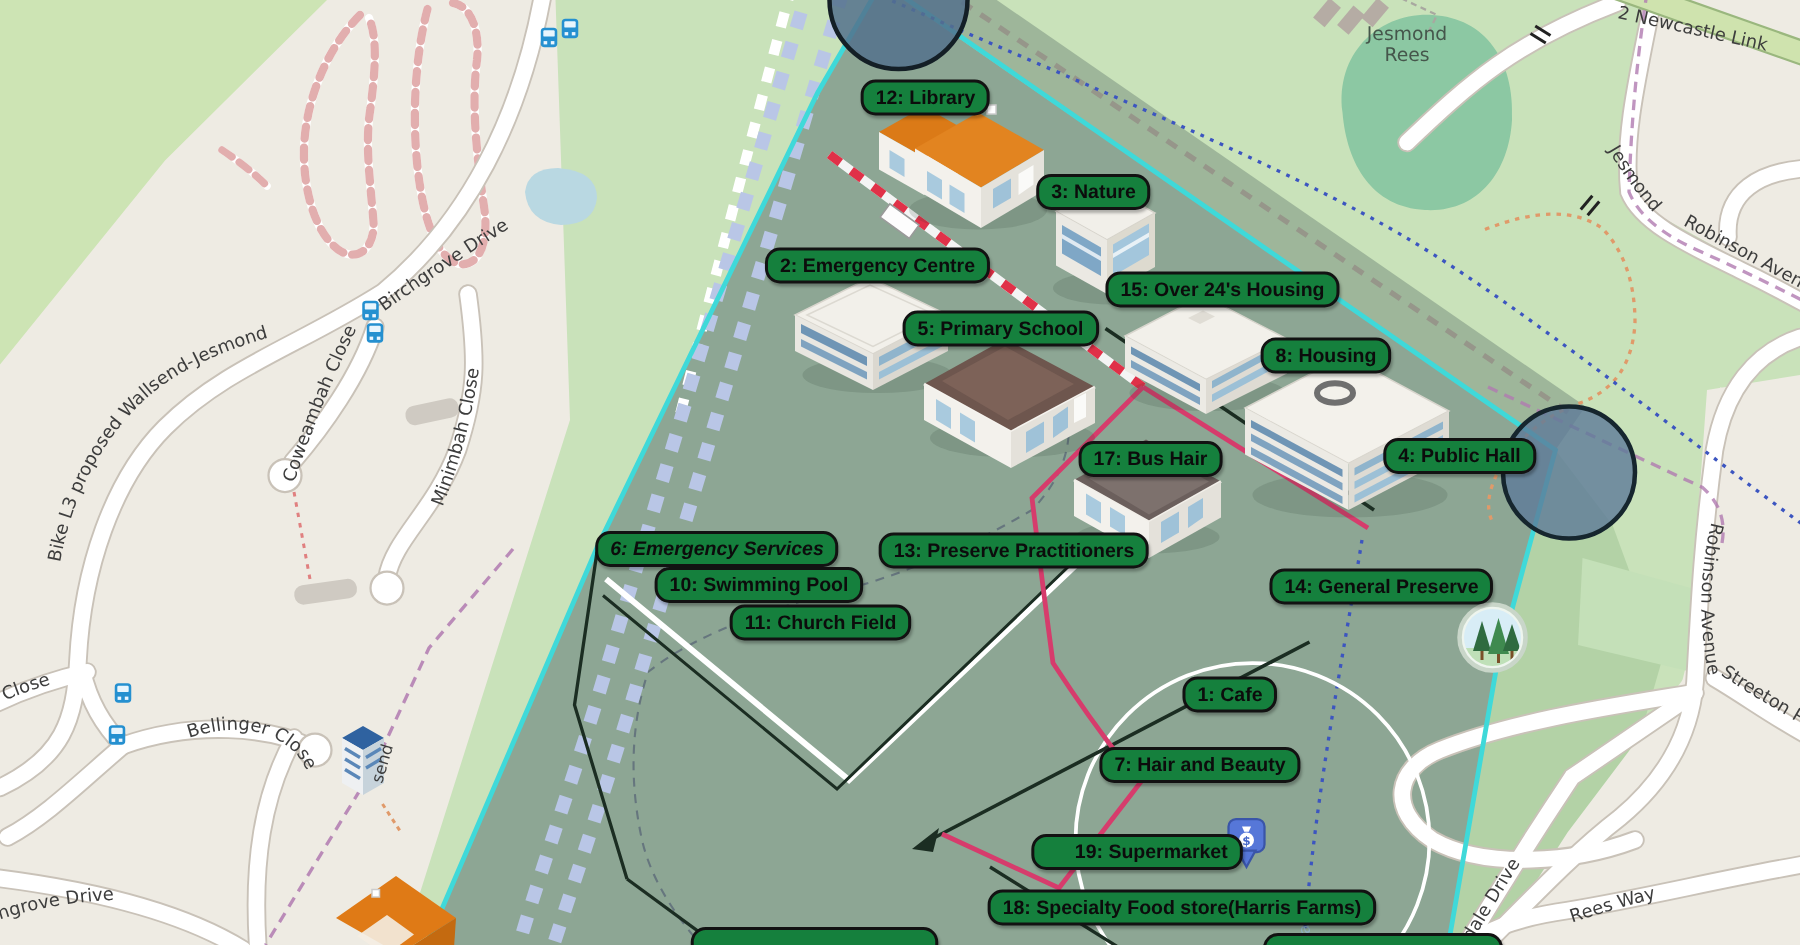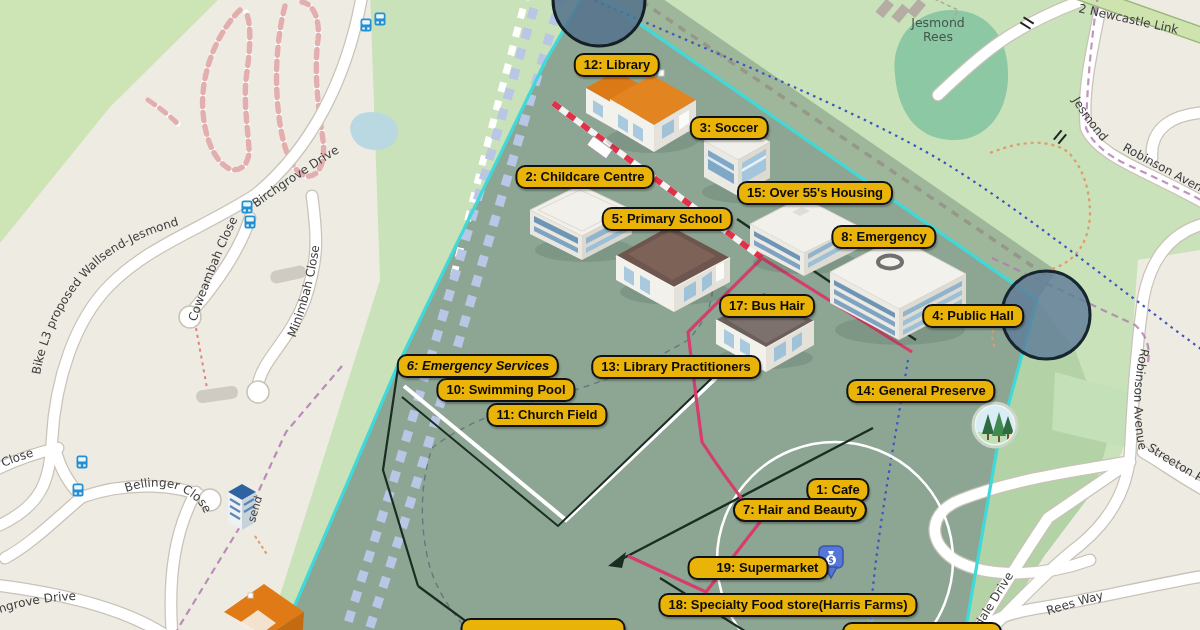--- a/index.html
+++ b/index.html
@@ -1,18 +1,18 @@
 <!DOCTYPE html>
 <html><head>
 <meta charset="utf-8">
 <style>
   html,body{margin:0;padding:0;background:#eeebe3;}
   .map{position:relative;width:1200px;height:630px;overflow:hidden;font-family:"DejaVu Sans",sans-serif;background:#eeebe3;}
   .map svg.base{position:absolute;left:0;top:0;}
-  .pill{position:absolute;transform:translate(-50%,-50%);background:#eab308;border:2.5px solid #121212;
+  .pill{position:absolute;transform:translate(-50%,-50%);background:#15803d;border:2.5px solid #121212;
         border-radius:10px;padding:2px 8px 3px;font:bold 13px "Liberation Sans",sans-serif;color:#0c0c0c;
         white-space:nowrap;box-shadow:1px 2px 2px rgba(0,0,0,.28);z-index:30;text-align:center;}
   .pill.cut{transform:translate(-50%,0);height:26px;min-width:60px;}
   .park-name{position:absolute;z-index:6;transform:translate(-50%,-50%);text-align:center;
              color:#45564b;font:12.5px "DejaVu Sans",sans-serif;line-height:1.15;}
   .street{fill:#3d3d3d;font:12px "DejaVu Sans",sans-serif;}
   .street.sm{font-size:11px;}
   .street.blue{fill:#8fb2c4;font-size:10.5px;}
 </style>
 </head>
@@ -359,33 +359,33 @@
   </g>
 </svg>
 
 <div class="park-name" style="left:938px;top:30px;">
   <div>Jesmond</div>
   <div>Rees</div>
 </div>
 
 <div id="marker-layer">
       <div class="pill" style="left: 617px; top: 65px;">12: Library</div>
-      <div class="pill" style="left: 585px; top: 177px;">2: Childcare Centre</div>
-      <div class="pill" style="left: 729px; top: 128px;">3: Soccer</div>
+      <div class="pill" style="left: 585px; top: 177px;">2: Emergency Centre</div>
+      <div class="pill" style="left: 729px; top: 128px;">3: Nature</div>
       <div class="pill" style="left: 667px; top: 219px;">5: Primary School</div>
-      <div class="pill" style="left: 815px; top: 193px;">15: Over 55's Housing</div>
-      <div class="pill" style="left: 884px; top: 237px;">8: Emergency</div>
-      <div class="pill" style="left: 973px; top: 304px; margin-top: 12px;">4: Public Hall</div>
+      <div class="pill" style="left: 815px; top: 193px;">15: Over 24's Housing</div>
+      <div class="pill" style="left: 884px; top: 237px;">8: Housing</div>
+      <div class="pill" style="left: 973px; top: 304px;">4: Public Hall</div>
       <div class="pill" style="left: 767px; top: 306px;">17: Bus Hair</div>
-      <div class="pill" style="left: 676px; top: 367px;">13: Library Practitioners</div>
+      <div class="pill" style="left: 676px; top: 367px;">13: Preserve Practitioners</div>
       <div class="pill" style="left: 478px; top: 366px; font-style: italic;">6: Emergency Services</div>
       <div class="pill" style="left: 506px; top: 390px;">10: Swimming Pool</div>
       <div class="pill" style="left: 547px; top: 415px;">11: Church Field</div>
       <div class="pill" style="left: 921px; top: 391px;">14: General Preserve</div>
-      <div class="pill" style="left: 838px; top: 463px; margin-top: 27px;">1: Cafe</div>
-      <div class="pill" style="left: 800px; top: 510px; border-radius: 12px;">7: Hair and Beauty</div>
+      <div class="pill" style="left: 820px; top: 463px;">1: Cafe</div>
+      <div class="pill" style="left: 800px; top: 510px;">7: Hair and Beauty</div>
       <div class="pill" style="left: 758px; top: 568px; padding-left: 27px;">19: Supermarket</div>
       <div class="pill" style="left: 788px; top: 605px;">18: Specialty Food store(Harris Farms)</div>
       <div class="pill cut" style="left: 543px; top: 618px; width: 145px;"></div>
       <div class="pill cut" style="left: 922px; top: 622px; width: 140px;"></div>
     </div>
 
 </div>
 
 </body></html>

